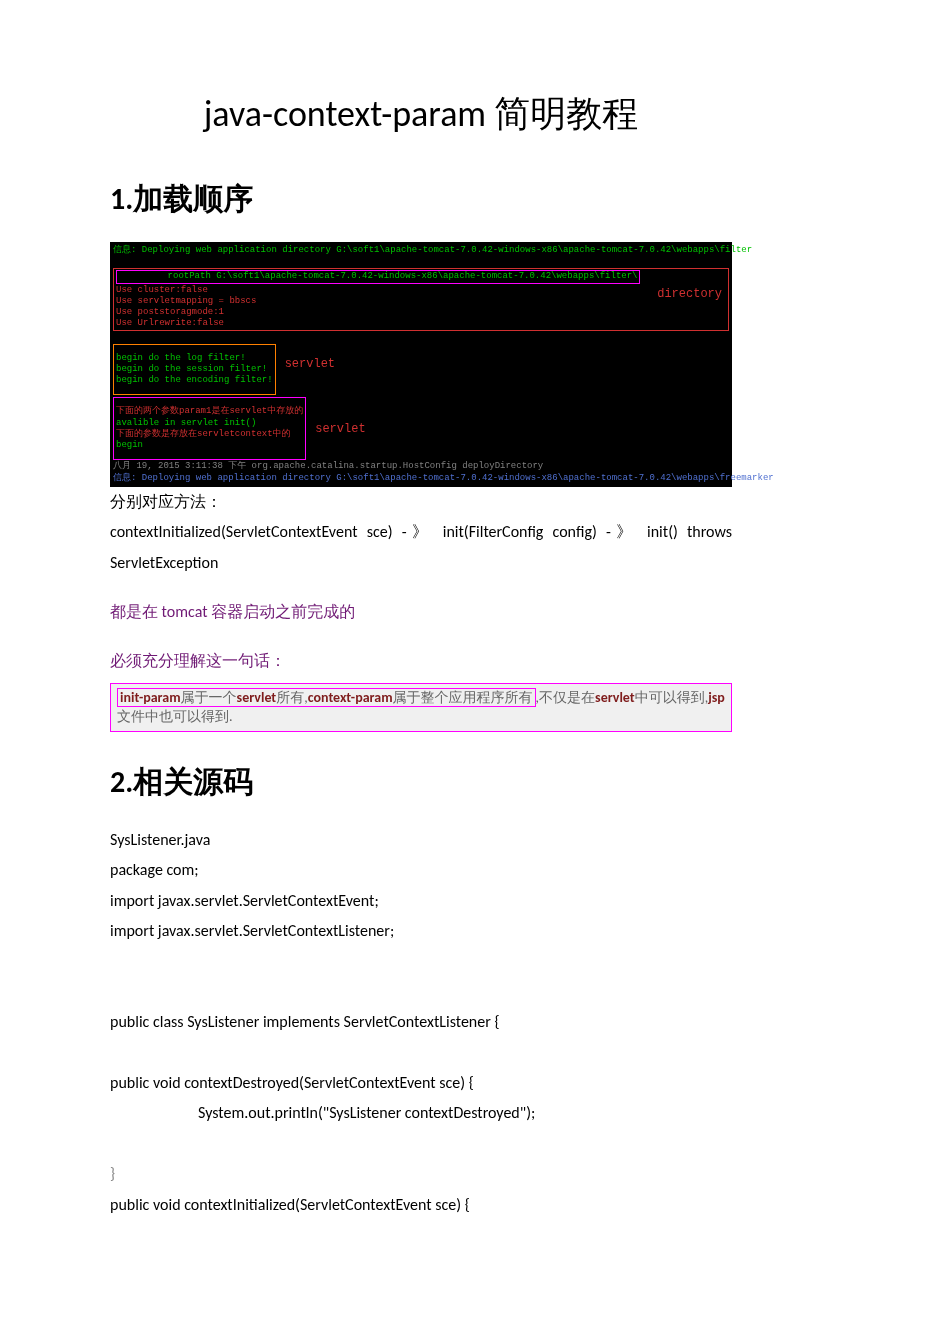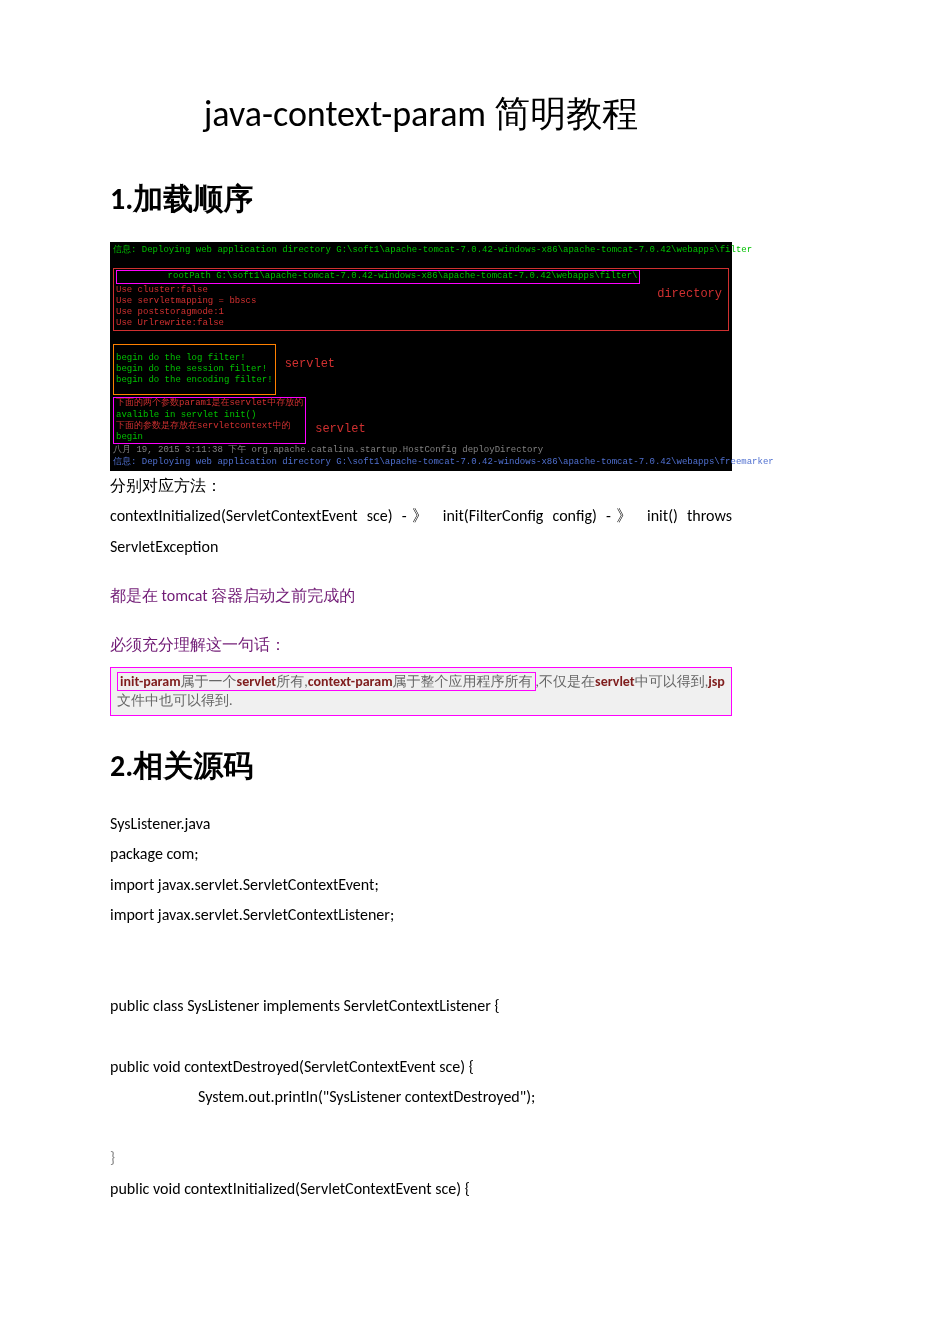--- a/index.html
+++ b/index.html
@@ -75,21 +75,21 @@
     position: absolute;
     left: 100%;
     top: 12px;
     margin-left: 10px;
     color: #d03030;
     font-size: 12px;
     white-space: nowrap;
   }
   .servlet-box {
     border: 1px solid #ff00ff;
-    padding: 0 2px;
+    padding: 8px 2px;
     margin: 1px 0;
     display: inline-block;
     position: relative;
   }
   .servlet-label {
     position: absolute;
     left: 100%;
     top: 24px;
     margin-left: 10px;
     color: #d03030;

